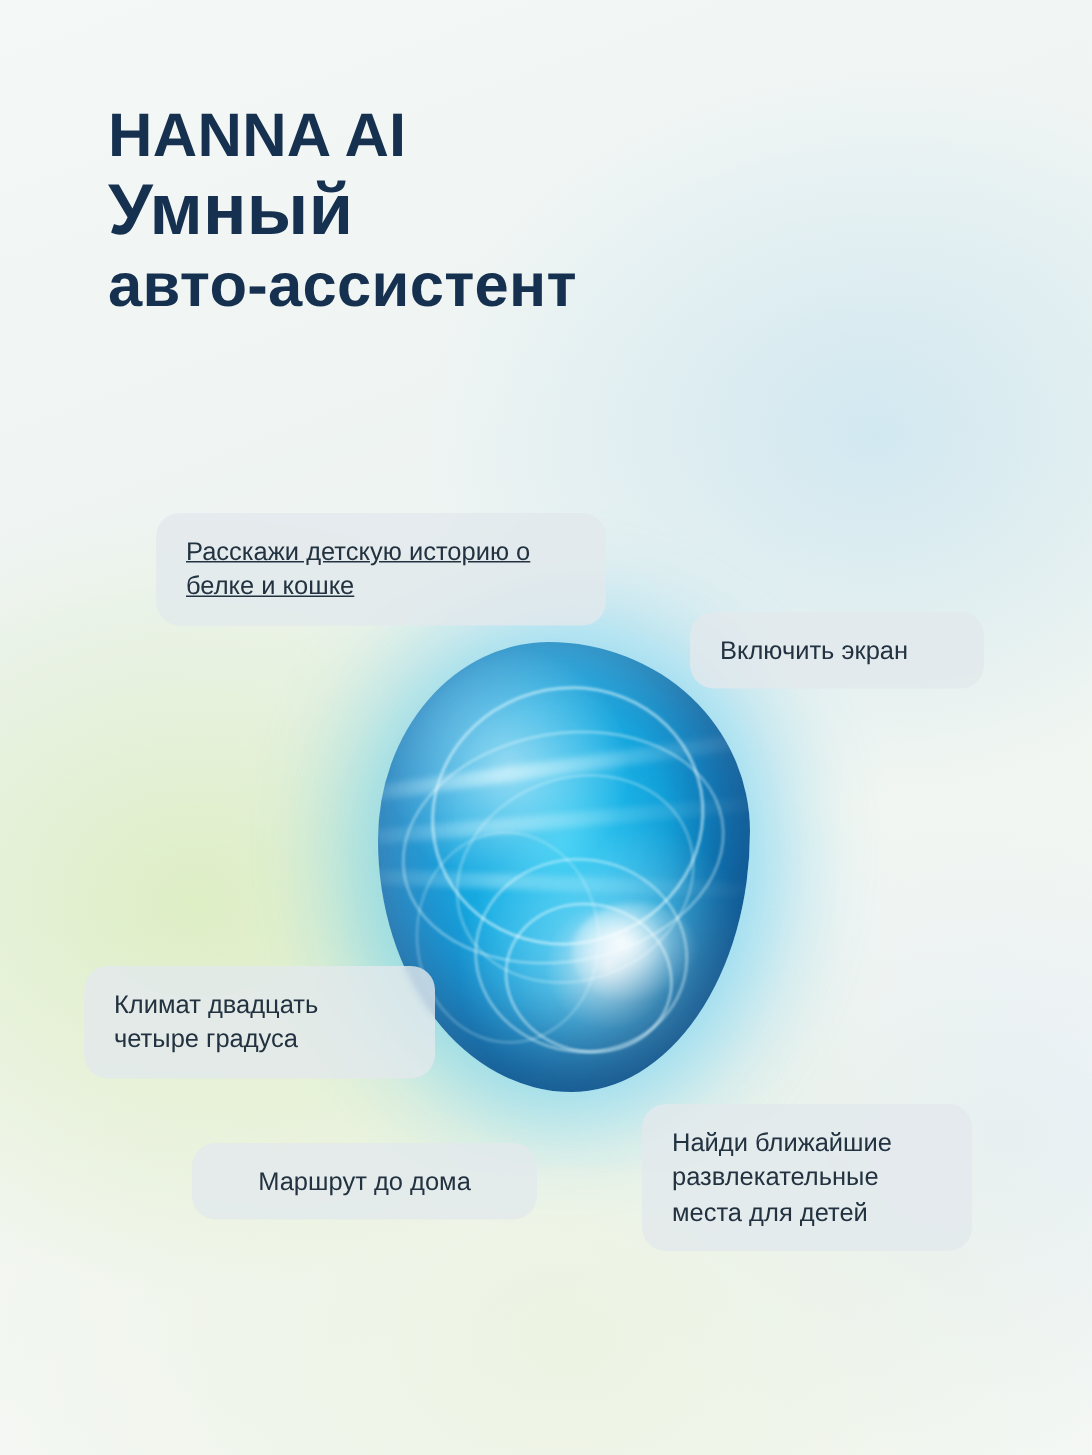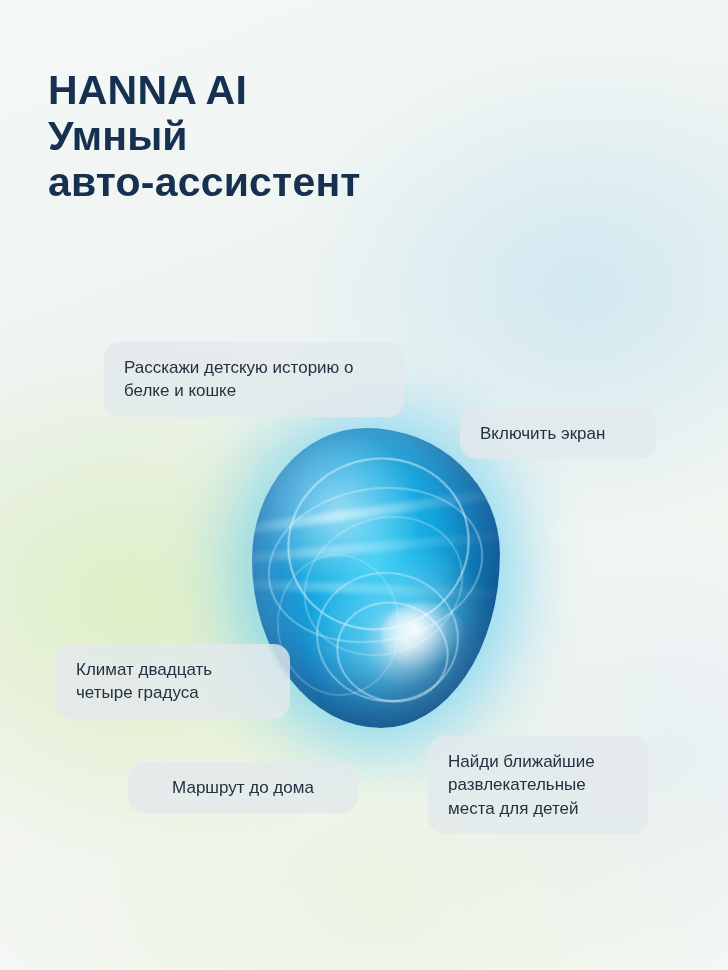--- a/index.html
+++ b/index.html
@@ -31,23 +31,24 @@
     position: absolute;
     left: 48px;
     top: 68px;
     width: 600px;
   }
   .title-line {
     color: #16314f;
     font-weight: bold;
     letter-spacing: 0.2px;
     line-height: 1.12;
+    margin-left: 24px;
   }
   .title-line-1 { font-size: 41px; }
-  .title-line-2 { font-size: 41px; }
+  .title-line-2 { font-size: 48px; }
   .title-line-3 { font-size: 41px; }
 
   
   .orb-wrap {
     position: absolute;
     left: 252px;
     top: 428px;
     width: 248px;
     height: 300px;
   }
@@ -114,21 +115,21 @@
     background: rgba(226,233,236,0.80);
     border-radius: 16px;
     color: #223240;
     font-size: 17px;
     line-height: 1.38;
     padding: 14px 20px;
     box-sizing: border-box;
     backdrop-filter: blur(2px);
   }
 
-  #chip-story   { left: 104px; top: 342px;  width: 300px; }
+  #chip-story   { left: 104px; top: 342px;  width: 300px; text-decoration: underline; }
   #chip-screen  { left: 460px; top: 408px;  width: 196px; }
   #chip-music   { left: 32px;  top: 496px;  width: 232px; }
   #chip-remind  { left: 486px; top: 552px;  width: 212px; }
   #chip-climate { left: 56px;  top: 644px;  width: 234px; }
   #chip-route   { left: 128px; top: 762px;  width: 230px; text-align: center; }
   #chip-kids    { left: 428px; top: 736px;  width: 220px; }
 </style>
 </head>
 <body>
 

